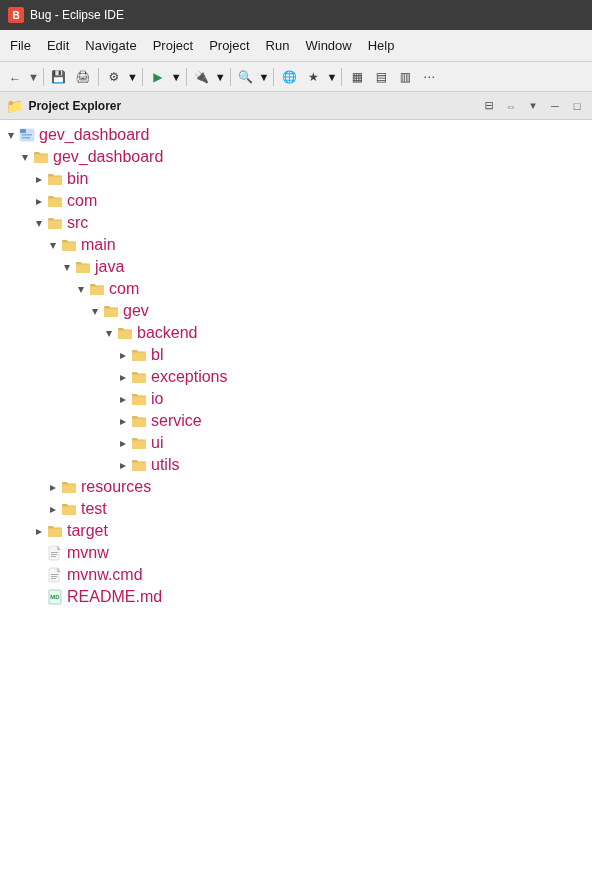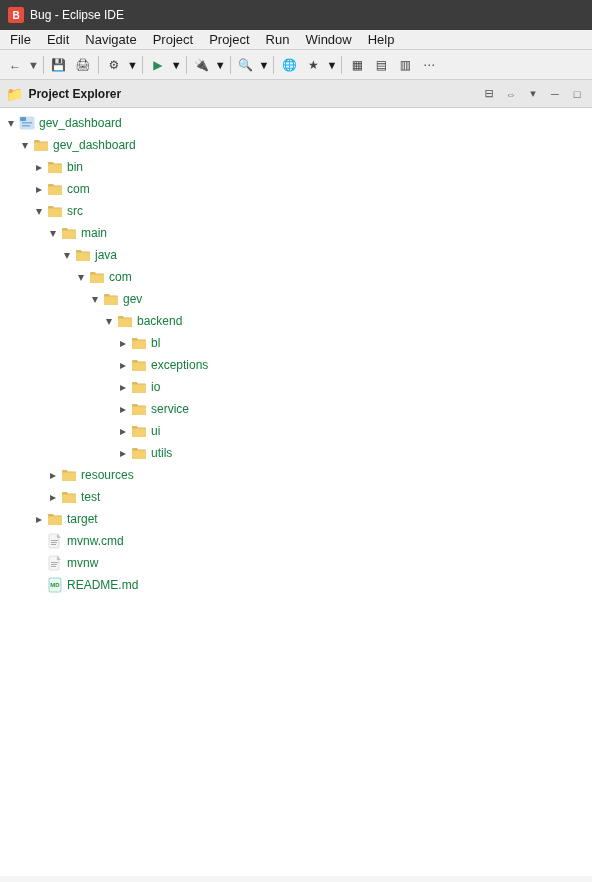--- a/index.html
+++ b/index.html
@@ -34,21 +34,21 @@
       justify-content: center;
       font-size: 10px;
       color: white;
       font-weight: bold;
       flex-shrink: 0;
     }
 
     
     .menu-bar {
       background: #f0f0f0;
-      height: 20px;
+      height: 32px;
       display: flex;
       align-items: center;
       padding: 0 2px;
       border-bottom: 1px solid #d0d0d0;
     }
     .menu-item {
       padding: 3px 8px;
       cursor: pointer;
       font-size: 13px;
       color: #1a1a1a;
@@ -168,22 +168,22 @@
       width: 18px;
       height: 16px;
       display: flex;
       align-items: center;
       justify-content: center;
       font-size: 13px;
       flex-shrink: 0;
       margin-right: 3px;
     }
     .tree-node .node-label {
-      font-size: 12px;
-      color: #15803d;
+      font-size: 16px;
+      color: #be185d;
     }
 
     .main-container {
       display: flex;
       flex-direction: column;
       height: calc(882px - 30px - 26px - 30px);
     }
   </style>
 </head>
 <body>
@@ -479,35 +479,35 @@
         <span class="toggle" style="width: 14px;"></span>
         <span class="node-icon">
           <svg width="16" height="16" viewBox="0 0 16 16">
         <rect x="2" y="1" width="10" height="14" rx="1" fill="#f5f5f5" stroke="#c0c0c0" stroke-width="0.5"></rect>
         <path d="M10 1 L14 5 L10 5 Z" fill="#c0c0c0"></path>
         <rect x="4" y="7" width="7" height="1" fill="#aaa"></rect>
         <rect x="4" y="9" width="6" height="1" fill="#aaa"></rect>
         <rect x="4" y="11" width="5" height="1" fill="#aaa"></rect>
       </svg>
         </span>
-        <span class="node-label">mvnw.cmd</span>
+        <span class="node-label">mvnw</span>
       </div>
       <div class="tree-node">
         <span class="indent" style="width: 32px;"></span>
         <span class="toggle" style="width: 14px;"></span>
         <span class="node-icon">
           <svg width="16" height="16" viewBox="0 0 16 16">
         <rect x="2" y="1" width="10" height="14" rx="1" fill="#f5f5f5" stroke="#c0c0c0" stroke-width="0.5"></rect>
         <path d="M10 1 L14 5 L10 5 Z" fill="#c0c0c0"></path>
         <rect x="4" y="7" width="7" height="1" fill="#aaa"></rect>
         <rect x="4" y="9" width="6" height="1" fill="#aaa"></rect>
         <rect x="4" y="11" width="5" height="1" fill="#aaa"></rect>
       </svg>
         </span>
-        <span class="node-label">mvnw</span>
+        <span class="node-label">mvnw.cmd</span>
       </div>
       <div class="tree-node">
         <span class="indent" style="width: 32px;"></span>
         <span class="toggle" style="width: 14px;"></span>
         <span class="node-icon">
           <svg width="16" height="16" viewBox="0 0 16 16">
         <rect x="2" y="1" width="12" height="14" rx="1" fill="#e8ffe8" stroke="#5b9bd5" stroke-width="0.5"></rect>
         <text x="8" y="10" text-anchor="middle" font-size="6" fill="#2e8b57" font-weight="bold">MD</text>
       </svg>
         </span>

